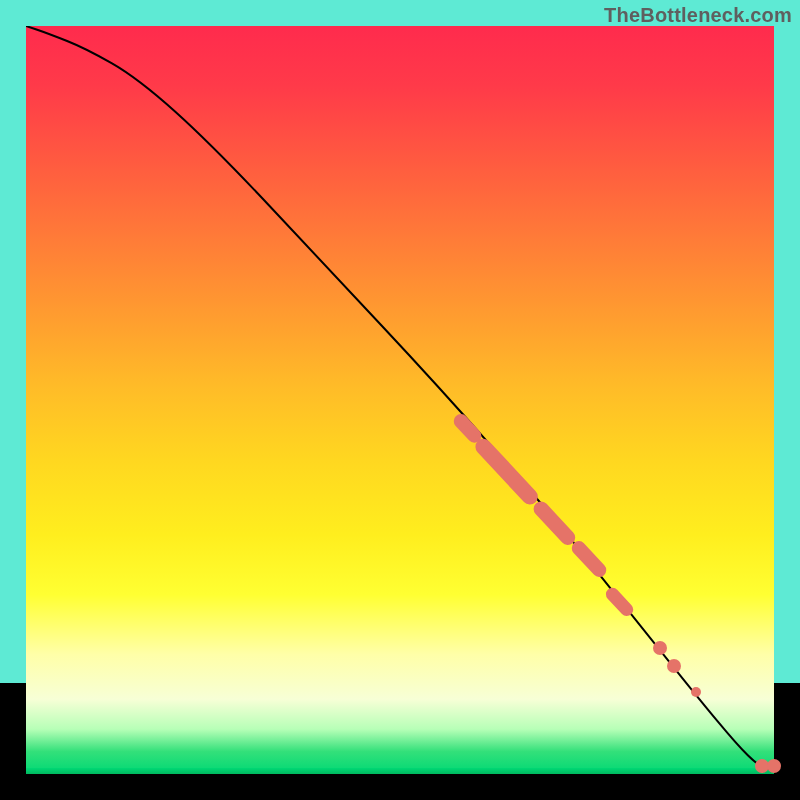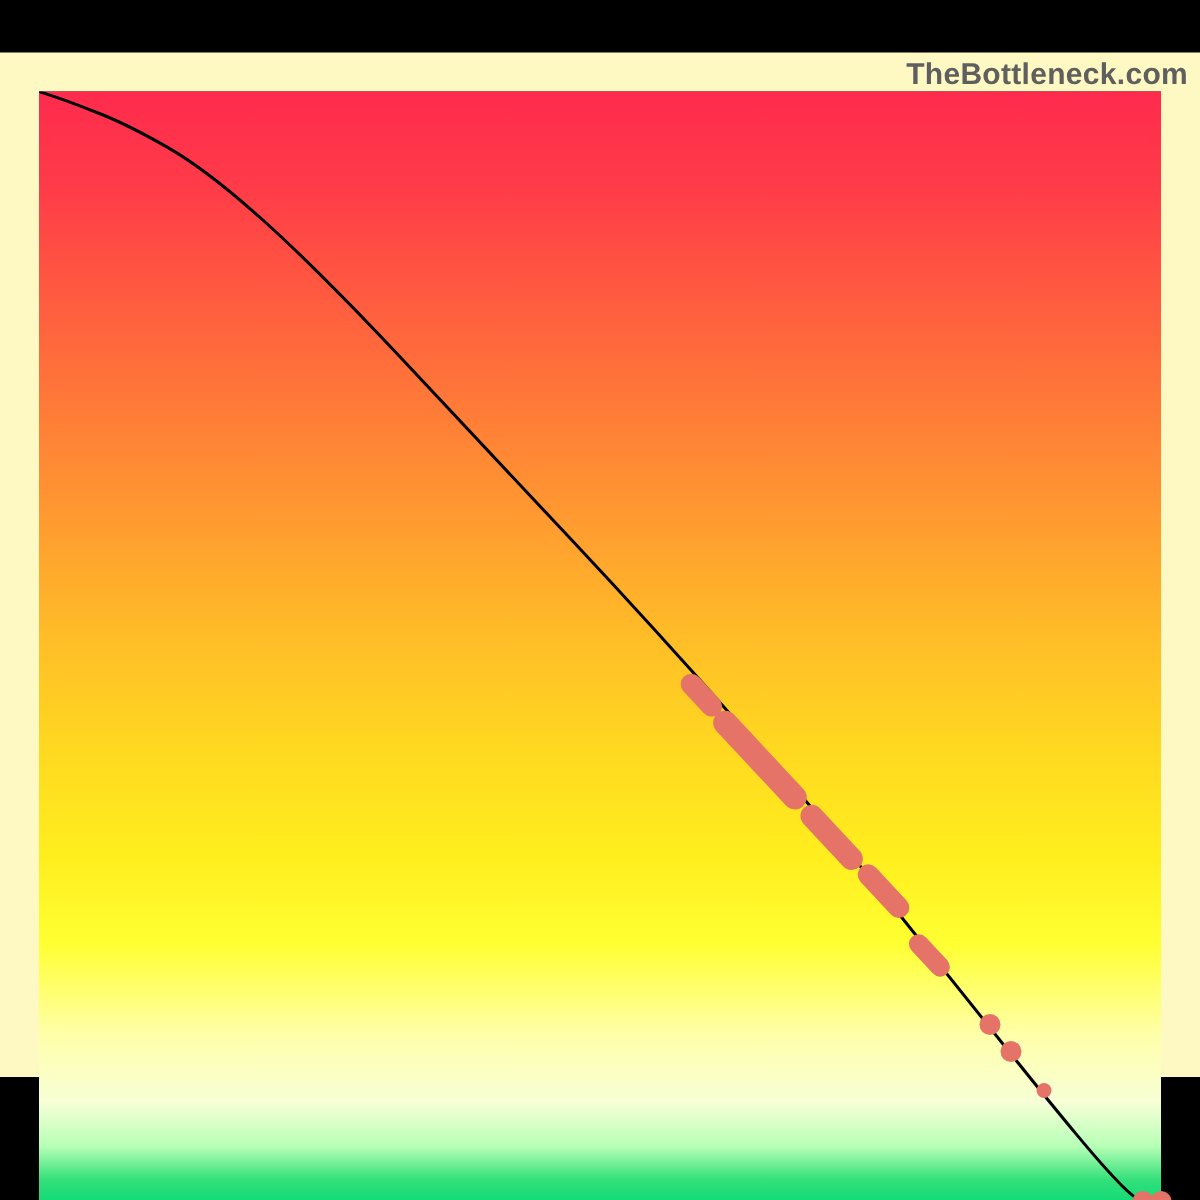--- a/index.html
+++ b/index.html
@@ -8,22 +8,21 @@
     width: 800px;
     height: 800px;
     background: #000;
     overflow: hidden;
     font-family: Arial, Helvetica, sans-serif;
   }
   .stage {
     position: relative;
     width: 800px;
     height: 683px;
-    background: #fef9c3;
-    margin-top: 35px;
+    background: #5eead4;
   }
   .watermark {
     position: absolute;
     top: 4px;
     right: 8px;
     color: #5f5f5f;
     font-size: 20px;
     font-weight: 600;
     letter-spacing: 0.2px;
     z-index: 40;

